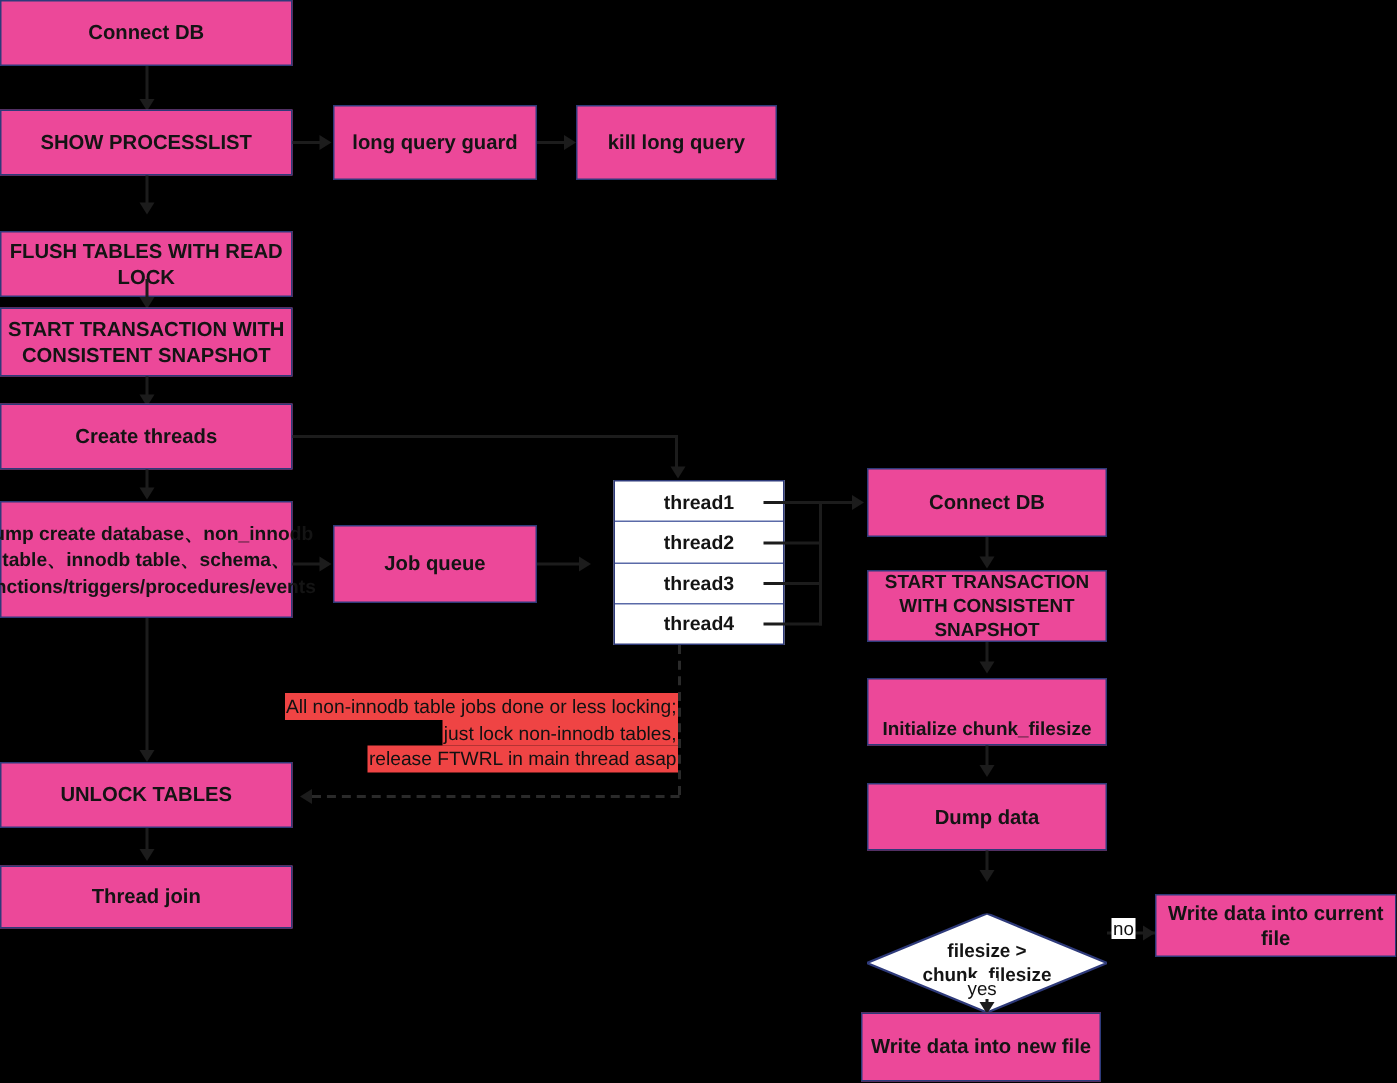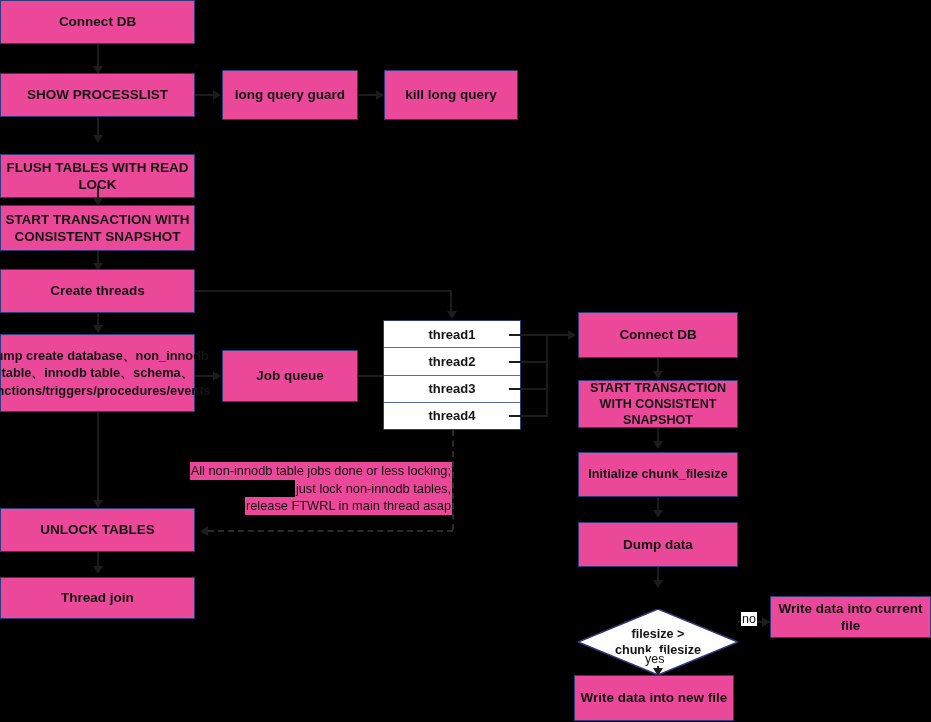--- a/index.html
+++ b/index.html
@@ -120,21 +120,21 @@
 
   .note {
     position: absolute;
     font-size: 12.8px;
     color: #111111;
     line-height: 1.38;
     text-align: right;
     white-space: nowrap;
   }
   .note span {
-    background: #ec4899;
+    background: #ef4444;
     padding: 0 1px;
     display: inline-block;
     text-align: center;
   }
   .edge-label {
     position: absolute;
     background: #ffffff;
     color: #111111;
     font-size: 12.5px;
     padding: 0 1px;
@@ -206,21 +206,21 @@
   <div class="edge h" style="left:195px; top:375px; width:20px;"></div>
   <div class="arrowhead right" style="left:213px; top:371px;"></div>
 
   <div class="node" style="left:222px; top:350px; width:136px; height:52px;">
     <span>Job queue</span>
   </div>
 
   <div class="edge h" style="left:358px; top:375px; width:30px;"></div>
   <div class="arrowhead right" style="left:386px; top:371px;"></div>
 
-  <div class="threadstack" style="left:383px; top:320px; width:138px; height:110px;">
+  <div class="threadstack" style="left:409px; top:320px; width:114px; height:110px;">
     <div class="threadrow">
       <span>thread1</span>
     </div>
     <div class="threadrow">
       <span>thread2</span>
     </div>
     <div class="threadrow">
       <span>thread3</span>
     </div>
     <div class="threadrow">
@@ -267,21 +267,21 @@
   <div class="edge v" style="left:657px; top:358px; height:18px;"></div>
   <div class="arrowhead down" style="left:653px; top:371px;"></div>
 
   <div class="node small" style="left:578px; top:380px; width:160px; height:48px;">
     <span>START TRANSACTION WITH CONSISTENT SNAPSHOT</span>
   </div>
 
   <div class="edge v" style="left:657px; top:428px; height:18px;"></div>
   <div class="arrowhead down" style="left:653px; top:441px;"></div>
 
-  <div class="node small" style="left:578px; top:452px; width:160px; height:45px;">
+  <div class="node small" style="left:578px; top:452px; width:160px; height:45px;align-items:flex-end;">
     <span>Initialize chunk_filesize</span>
   </div>
 
   <div class="edge v" style="left:657px; top:497px; height:18px;"></div>
   <div class="arrowhead down" style="left:653px; top:510px;"></div>
 
   <div class="node" style="left:578px; top:522px; width:160px; height:45px;">
     <span>Dump data</span>
   </div>
 

